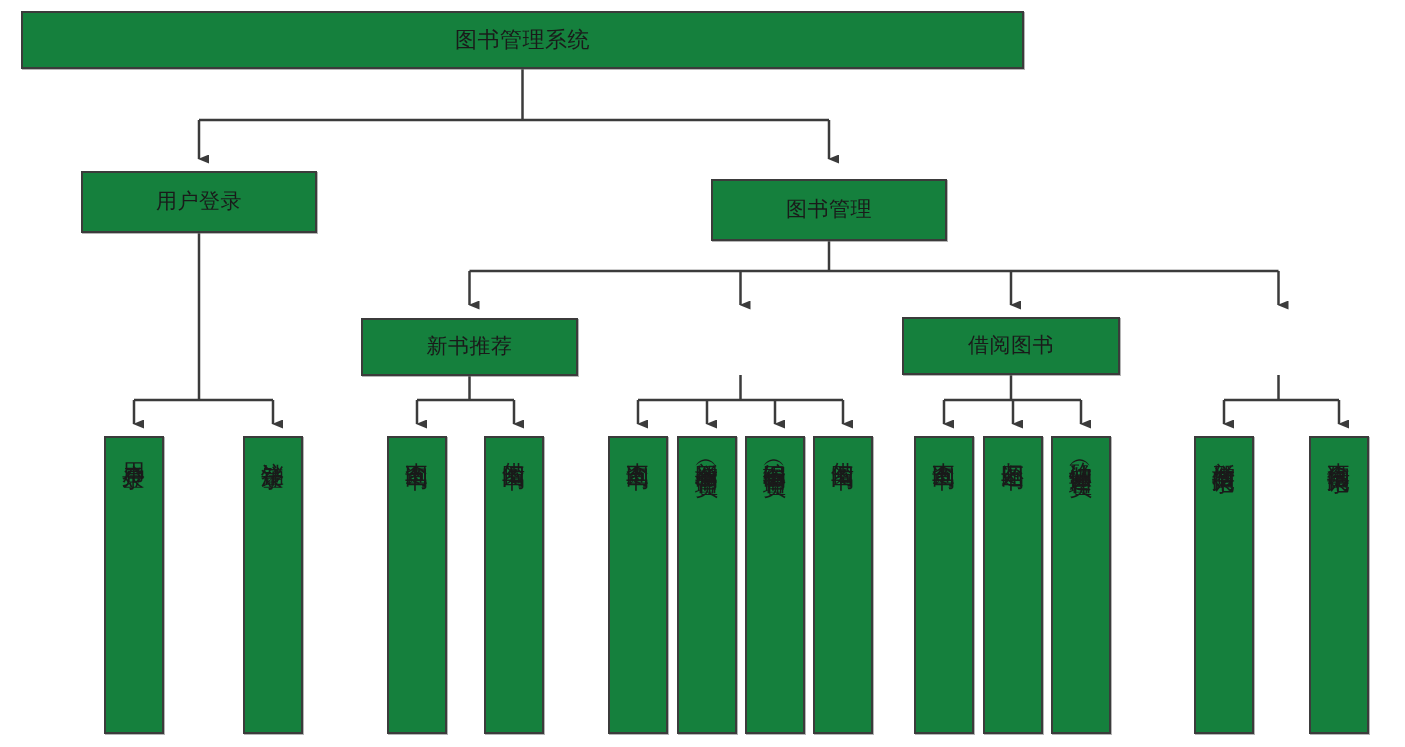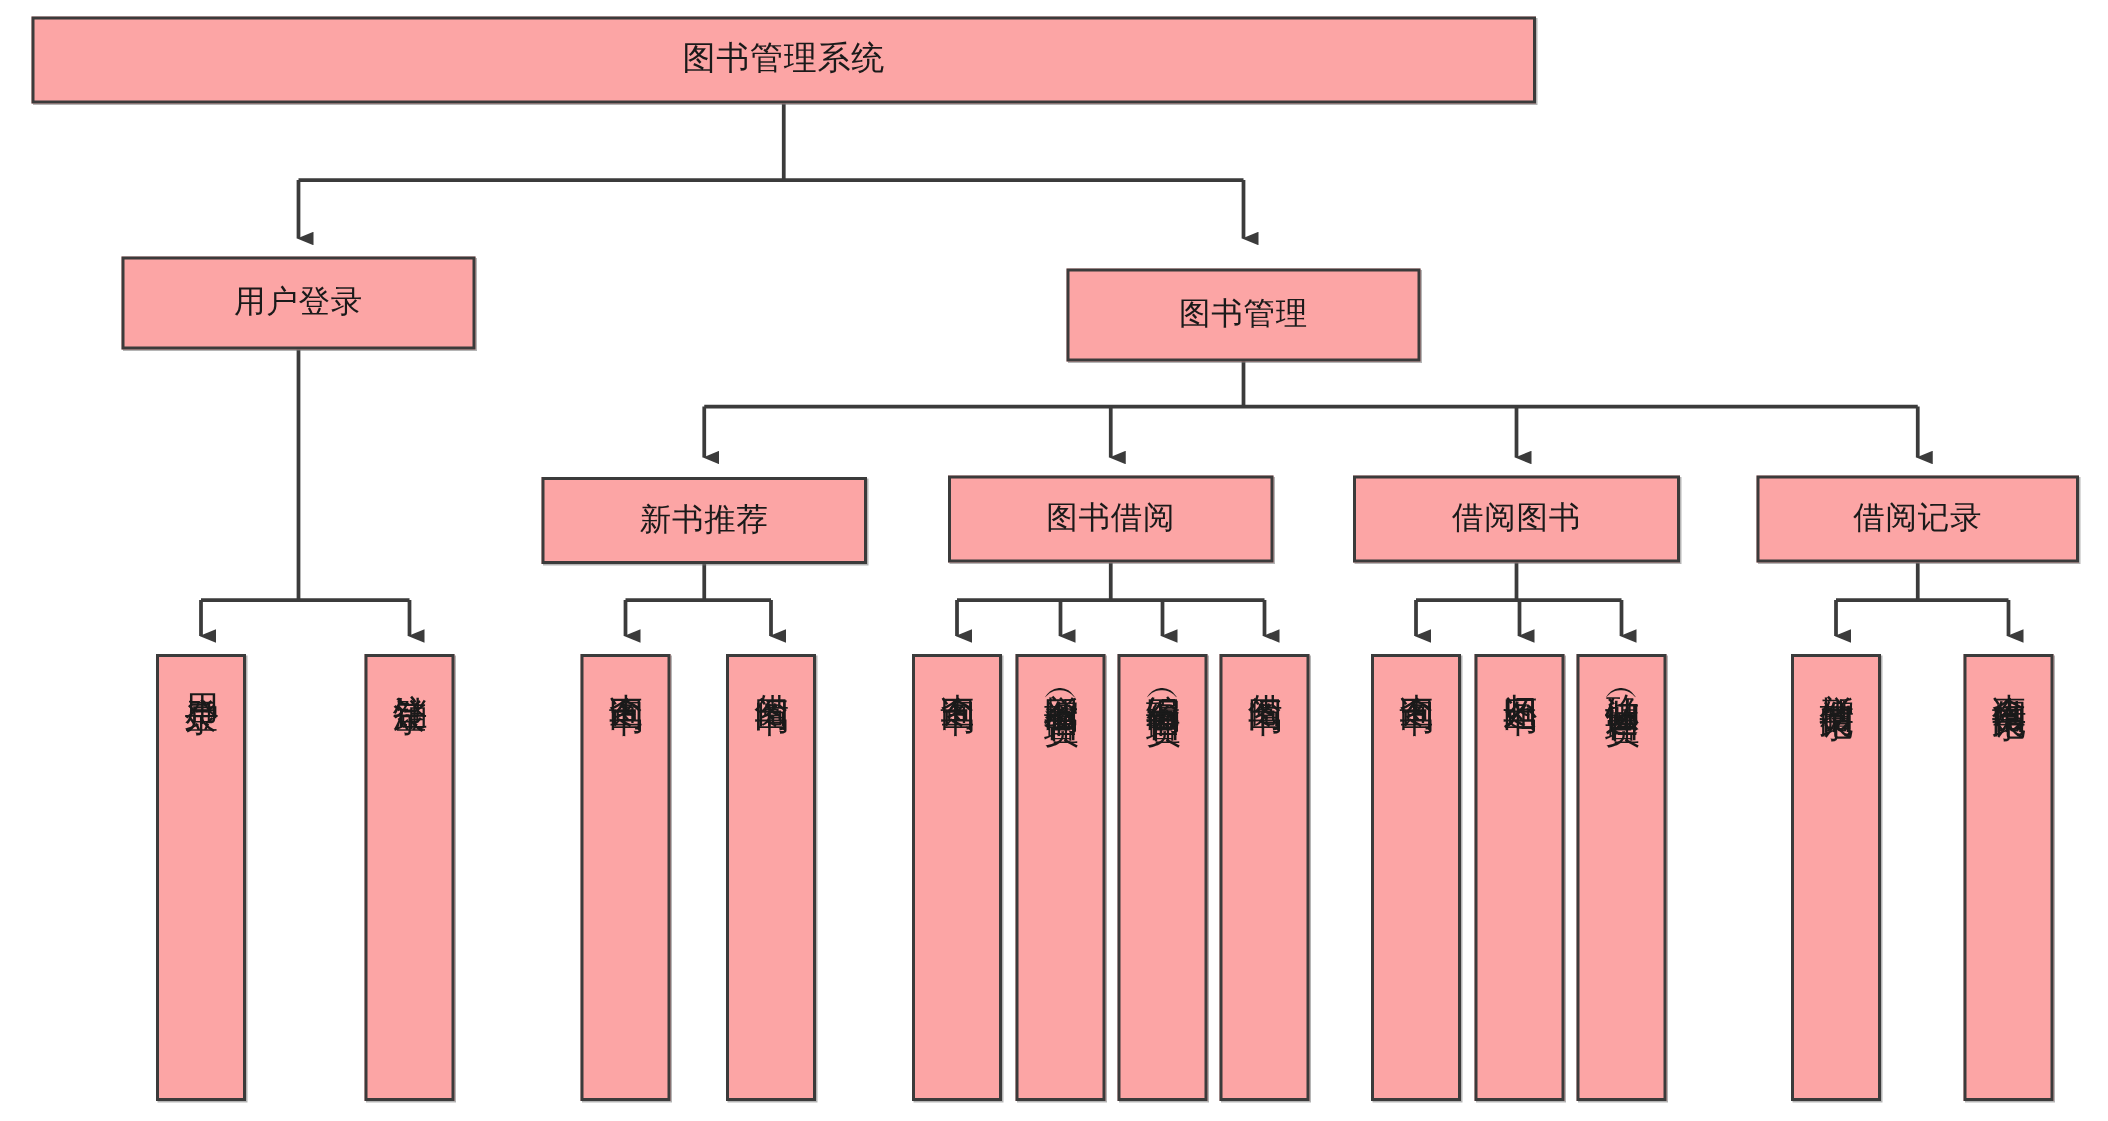--- a/index.html
+++ b/index.html
@@ -22,21 +22,21 @@
   svg#connectors {
     position: absolute;
     left: 0;
     top: 0;
     width: 1405px;
     height: 747px;
   }
   .node {
     position: absolute;
     box-sizing: border-box;
-    background: #fca5a5;
+    background: #15803d;
     border: 2px solid #3b3b3b;
     box-shadow: 1px 1px 0 rgba(120,120,120,0.55);
     display: flex;
     align-items: center;
     justify-content: center;
     color: #1a1a1a;
   }
   .node .label {
     display: block;
     text-align: center;
@@ -129,28 +129,22 @@
   <div class="node h" style="left: 81px; top: 171px; width: 236px; height: 62px;">
     <span class="label">用户登录</span>
   </div>
   <div class="node h" style="left: 711px; top: 179px; width: 236px; height: 62px;">
     <span class="label">图书管理</span>
   </div>
 
   <div class="node h" style="left: 361px; top: 318px; width: 217px; height: 58px;">
     <span class="label">新书推荐</span>
   </div>
-  <div class="node h" style="left: 632px; top: 317px; width: 217px; height: 58px;">
-    <span class="label">图书借阅</span>
-  </div>
   <div class="node h" style="left: 902px; top: 317px; width: 218px; height: 58px;">
     <span class="label">借阅图书</span>
-  </div>
-  <div class="node h" style="left: 1171px; top: 317px; width: 215px; height: 58px;">
-    <span class="label">借阅记录</span>
   </div>
 
   <div class="node v" style="left: 104px; top: 436px; width: 60px; height: 298px;">
     <span class="label">用户登录</span>
   </div>
   <div class="node v" style="left: 243px; top: 436px; width: 60px; height: 298px;">
     <span class="label">注销登录</span>
   </div>
   <div class="node v" style="left: 387px; top: 436px; width: 60px; height: 298px;">
     <span class="label">查询图书</span>

